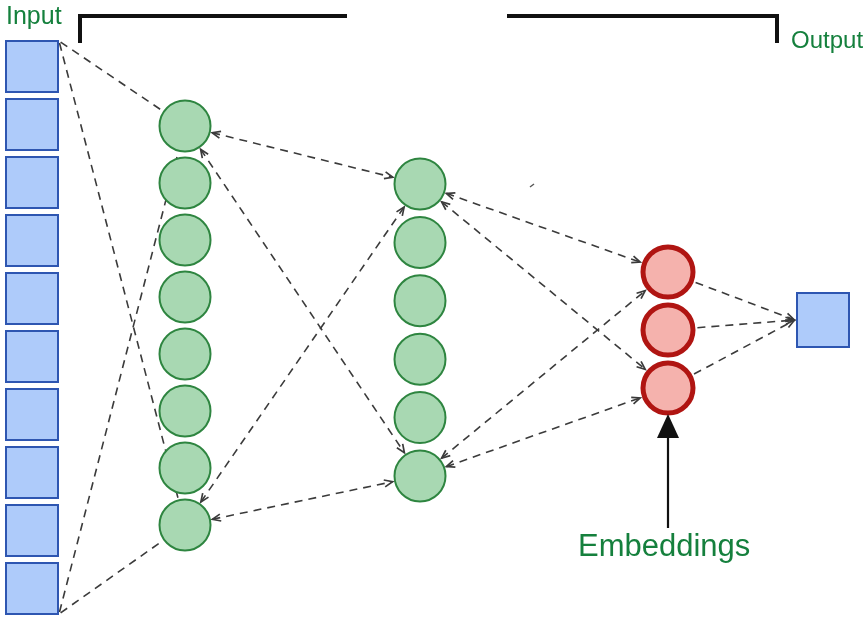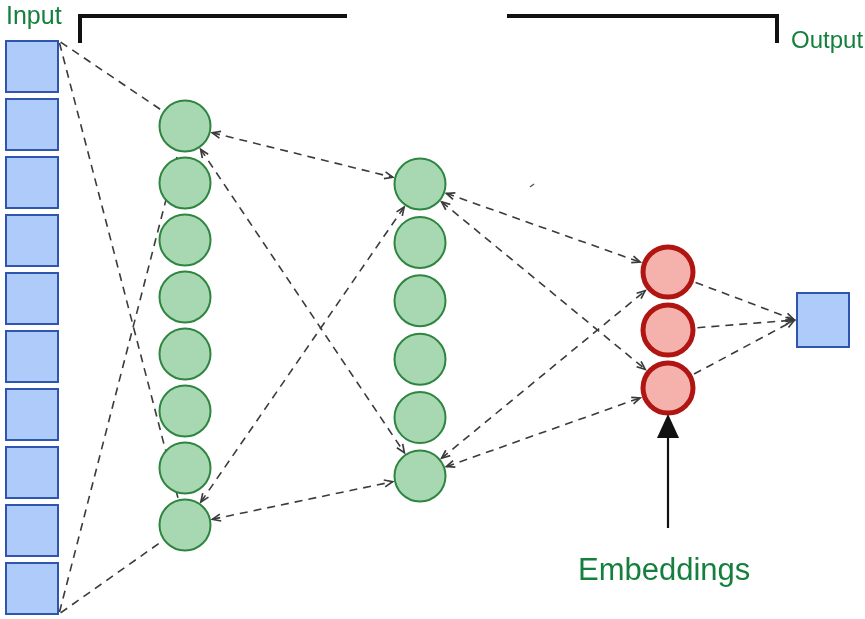--- a/index.html
+++ b/index.html
@@ -5,21 +5,21 @@
   html,body{margin:0;padding:0;background:#ffffff;}
   .canvas{
     position:relative;width:865px;height:619px;background:#ffffff;
     overflow:hidden;font-family:"Liberation Sans",sans-serif;
   }
   .canvas svg{position:absolute;left:0;top:0;}
   .lbl{position:absolute;color:#15803d;white-space:nowrap;line-height:1.1;}
   .lbl-input{left:6px;top:2px;font-size:25px;}
   .lbl-hidden{left:427px;top:2px;font-size:25px;transform:translateX(-50%);}
   .lbl-output{left:791px;top:4px;font-size:24px;margin-top:23px;}
-  .lbl-embed{left:578px;top:529px;font-size:31px;margin-top:24px;}
+  .lbl-embed{left:578px;top:529px;font-size:31px;}
 </style>
 </head>
 <body>
 
 <div class="canvas">
   <svg id="net-svg" width="865" height="619" viewBox="0 0 865 619">
       <line x1="60.65800238418951" y1="42.11849367187388" x2="161.78796662134687" y2="110.34108859376575" stroke="#3b3b3b" stroke-width="1.6" stroke-dasharray="8 6"></line>
       <line x1="59.503866996667" y1="42.93548909830817" x2="177.94586204666197" y2="497.9031526236856" stroke="#3b3b3b" stroke-width="1.6" stroke-dasharray="8 6"></line>
       <line x1="59.4999960632866" y1="612.0635073104455" x2="178.00005511398754" y2="153.11089765376255" stroke="#3b3b3b" stroke-width="1.6" stroke-dasharray="8 6"></line>
       <line x1="60.6335763430883" y1="612.8461246465488" x2="162.12993119676383" y2="541.1542549483177" stroke="#3b3b3b" stroke-width="1.6" stroke-dasharray="8 6"></line>

